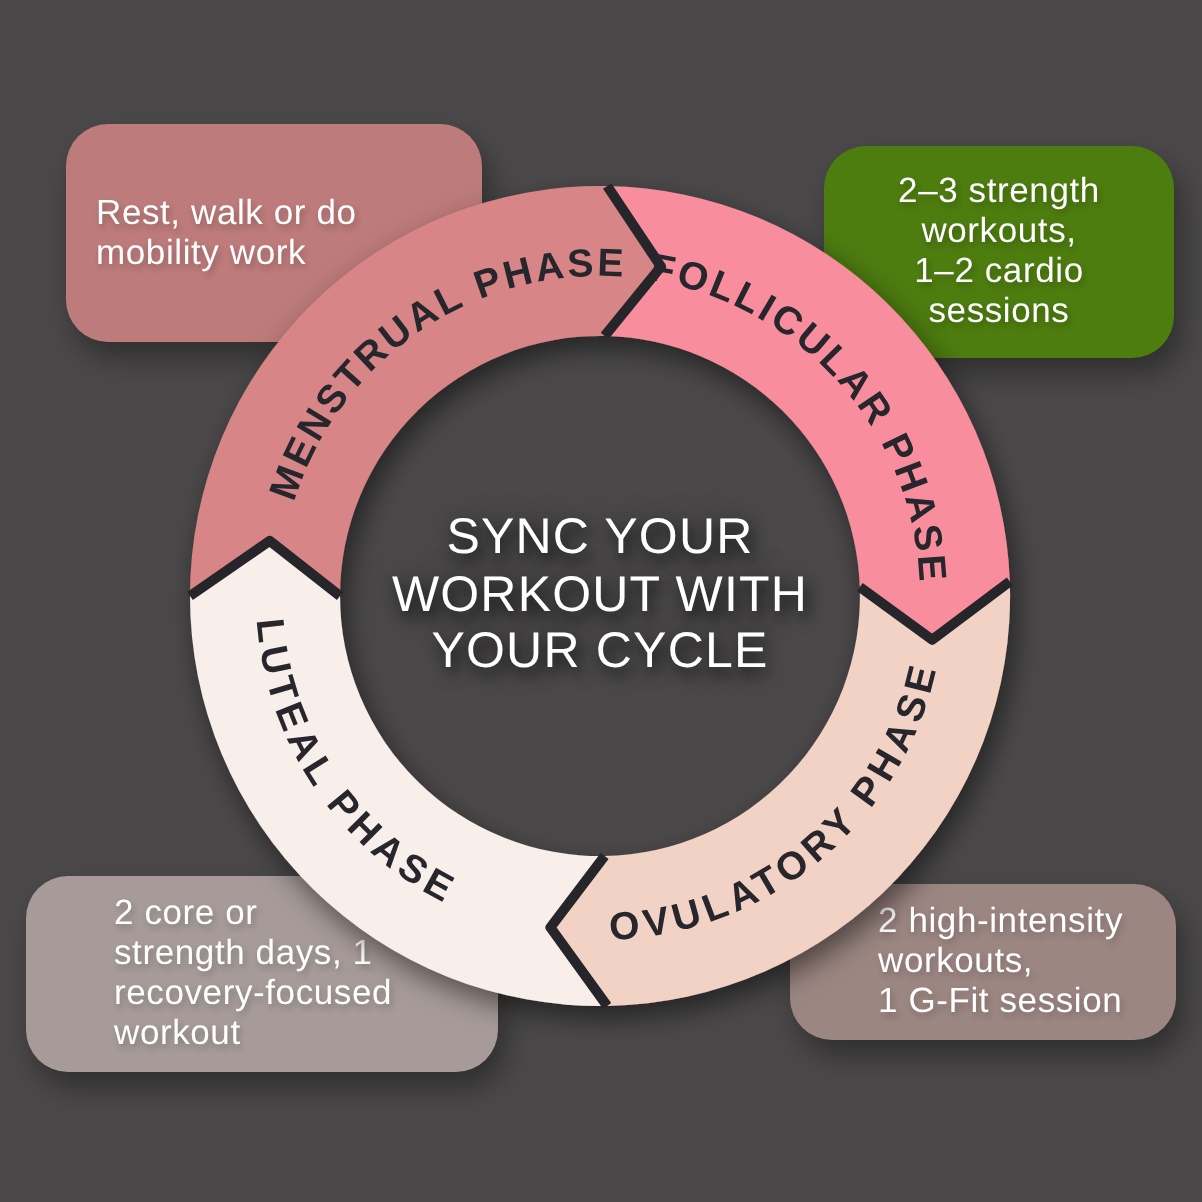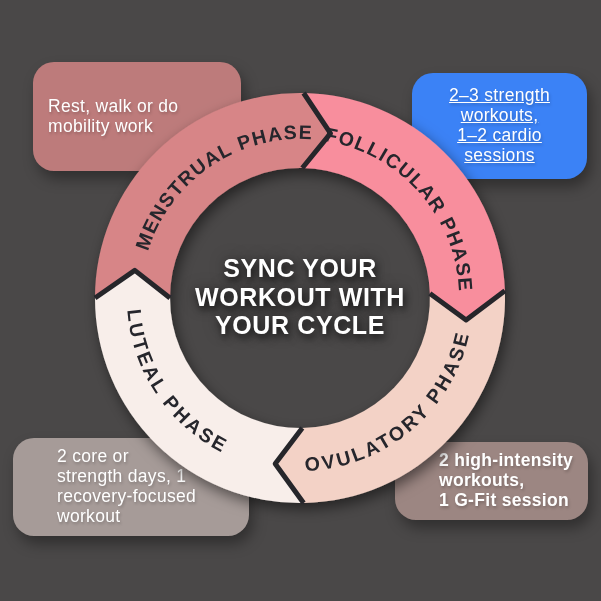--- a/index.html
+++ b/index.html
@@ -22,46 +22,46 @@
   .callout-tr .callout-text{text-align:center;}
   .callout-bl{left:13px;top:438px;width:177px;height:98px;padding:0 15px;}
   .callout-br{left:395px;top:442px;width:193px;height:78px;padding-left:44px;box-sizing:border-box;}
   .ring-svg{position:absolute;left:0;top:0;}
   .arc-label{
     font-size:19.5px;font-weight:bold;letter-spacing:2px;
   }
   .center-title{
     position:absolute;left:300px;top:297px;transform:translate(-50%,-50%);
     width:260px;text-align:center;white-space:pre-line;
-    color:#ffffff;font-size:25px;font-weight:bold;line-height:1.14;letter-spacing:0.6px;
+    color:#ffffff;font-size:25px;font-weight:normal;line-height:1.14;letter-spacing:0.6px;
     text-shadow:2px 4px 7px rgba(0,0,0,0.65), 0 0 16px rgba(0,0,0,0.4);
   }
 </style>
 </head>
 <body>
 
 <div class="canvas" style="background: rgb(74, 72, 72);">
 
   <div class="callout callout-tl" style="background: rgb(189, 123, 123);">
     <div class="callout-text">Rest, walk or do
 mobility work</div>
   </div>
-  <div class="callout callout-tr" style="background: #3b82f6; text-decoration: underline;">
+  <div class="callout callout-tr" style="background: #4d7c0f;">
     <div class="callout-text">2–3 strength
 workouts,
 1–2 cardio
 sessions</div>
   </div>
   <div class="callout callout-bl" style="background: rgb(166, 155, 152); padding-left: 44px;">
     <div class="callout-text">2 core or
 strength days, 1
 recovery-focused
 workout</div>
   </div>
-  <div class="callout callout-br" style="background: rgb(156, 134, 130); font-weight: bold;">
+  <div class="callout callout-br" style="background: rgb(156, 134, 130);">
     <div class="callout-text">2 high-intensity
 workouts,
 1 G-Fit session</div>
   </div>
 
   <svg class="ring-svg" width="601" height="601" viewBox="0 0 601 601">
     <defs>
       <filter id="ringShadow" x="-15%" y="-15%" width="130%" height="130%">
         <feDropShadow dx="3" dy="6" stdDeviation="7" flood-color="#000000" flood-opacity="0.5"></feDropShadow>
       </filter>

